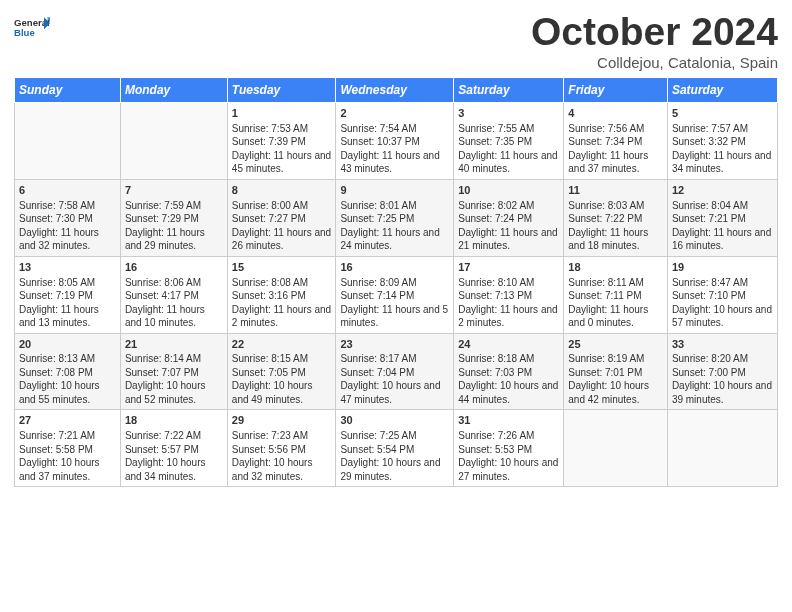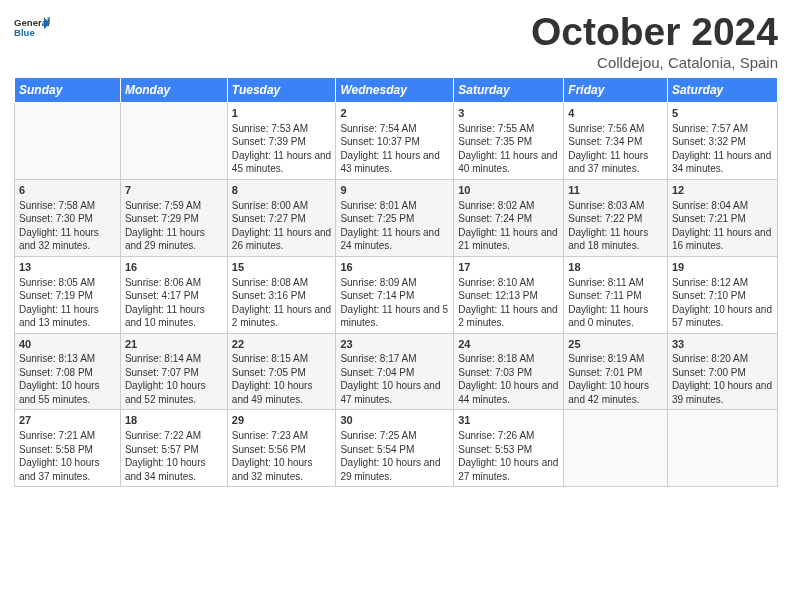--- a/index.html
+++ b/index.html
@@ -123,26 +123,26 @@
           <td><span class="day-num">9</span><span>Sunrise: 8:01 AM</span><br><span>Sunset: 7:25 PM</span><br><span>Daylight: 11 hours and 24 minutes.</span><br></td>
           <td><span class="day-num">10</span><span>Sunrise: 8:02 AM</span><br><span>Sunset: 7:24 PM</span><br><span>Daylight: 11 hours and 21 minutes.</span><br></td>
           <td><span class="day-num">11</span><span>Sunrise: 8:03 AM</span><br><span>Sunset: 7:22 PM</span><br><span>Daylight: 11 hours and 18 minutes.</span><br></td>
           <td><span class="day-num">12</span><span>Sunrise: 8:04 AM</span><br><span>Sunset: 7:21 PM</span><br><span>Daylight: 11 hours and 16 minutes.</span><br></td>
         </tr>
         <tr>
           <td><span class="day-num">13</span><span>Sunrise: 8:05 AM</span><br><span>Sunset: 7:19 PM</span><br><span>Daylight: 11 hours and 13 minutes.</span><br></td>
           <td><span class="day-num">16</span><span>Sunrise: 8:06 AM</span><br><span>Sunset: 4:17 PM</span><br><span>Daylight: 11 hours and 10 minutes.</span><br></td>
           <td><span class="day-num">15</span><span>Sunrise: 8:08 AM</span><br><span>Sunset: 3:16 PM</span><br><span>Daylight: 11 hours and 2 minutes.</span><br></td>
           <td><span class="day-num">16</span><span>Sunrise: 8:09 AM</span><br><span>Sunset: 7:14 PM</span><br><span>Daylight: 11 hours and 5 minutes.</span><br></td>
-          <td><span class="day-num">17</span><span>Sunrise: 8:10 AM</span><br><span>Sunset: 12:13 PM</span><br><span>Daylight: 11 hours and 2 minutes.</span><br></td>
+          <td><span class="day-num">17</span><span>Sunrise: 8:10 AM</span><br><span>Sunset: 7:13 PM</span><br><span>Daylight: 11 hours and 2 minutes.</span><br></td>
           <td><span class="day-num">18</span><span>Sunrise: 8:11 AM</span><br><span>Sunset: 7:11 PM</span><br><span>Daylight: 11 hours and 0 minutes.</span><br></td>
-          <td><span class="day-num">19</span><span>Sunrise: 8:12 AM</span><br><span>Sunset: 7:10 PM</span><br><span>Daylight: 10 hours and 57 minutes.</span><br></td>
+          <td><span class="day-num">19</span><span>Sunrise: 8:47 AM</span><br><span>Sunset: 7:10 PM</span><br><span>Daylight: 10 hours and 57 minutes.</span><br></td>
         </tr>
         <tr>
-          <td><span class="day-num">40</span><span>Sunrise: 8:13 AM</span><br><span>Sunset: 7:08 PM</span><br><span>Daylight: 10 hours and 55 minutes.</span><br></td>
+          <td><span class="day-num">20</span><span>Sunrise: 8:13 AM</span><br><span>Sunset: 7:08 PM</span><br><span>Daylight: 10 hours and 55 minutes.</span><br></td>
           <td><span class="day-num">21</span><span>Sunrise: 8:14 AM</span><br><span>Sunset: 7:07 PM</span><br><span>Daylight: 10 hours and 52 minutes.</span><br></td>
           <td><span class="day-num">22</span><span>Sunrise: 8:15 AM</span><br><span>Sunset: 7:05 PM</span><br><span>Daylight: 10 hours and 49 minutes.</span><br></td>
           <td><span class="day-num">23</span><span>Sunrise: 8:17 AM</span><br><span>Sunset: 7:04 PM</span><br><span>Daylight: 10 hours and 47 minutes.</span><br></td>
           <td><span class="day-num">24</span><span>Sunrise: 8:18 AM</span><br><span>Sunset: 7:03 PM</span><br><span>Daylight: 10 hours and 44 minutes.</span><br></td>
           <td><span class="day-num">25</span><span>Sunrise: 8:19 AM</span><br><span>Sunset: 7:01 PM</span><br><span>Daylight: 10 hours and 42 minutes.</span><br></td>
           <td><span class="day-num">33</span><span>Sunrise: 8:20 AM</span><br><span>Sunset: 7:00 PM</span><br><span>Daylight: 10 hours and 39 minutes.</span><br></td>
         </tr>
         <tr>
           <td><span class="day-num">27</span><span>Sunrise: 7:21 AM</span><br><span>Sunset: 5:58 PM</span><br><span>Daylight: 10 hours and 37 minutes.</span><br></td>
           <td><span class="day-num">18</span><span>Sunrise: 7:22 AM</span><br><span>Sunset: 5:57 PM</span><br><span>Daylight: 10 hours and 34 minutes.</span><br></td>

